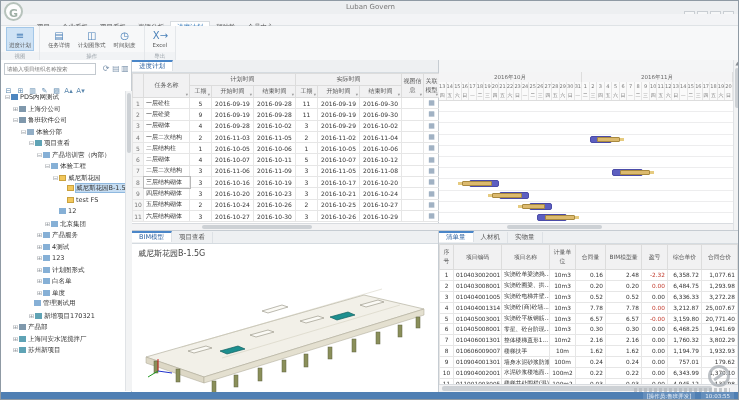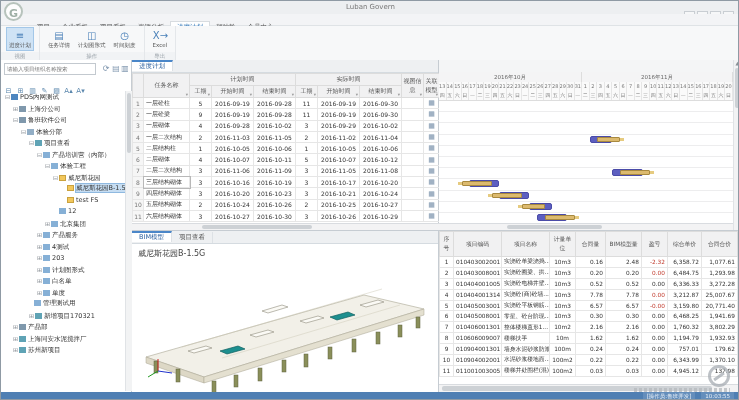--- a/index.html
+++ b/index.html
@@ -129,21 +129,21 @@
         <div class="trow" style="padding-left: 27px;"><span class="texp">⊟</span><span class="tic ti-board"></span><span class="tlabel">项目查看</span></div>
         <div class="trow" style="padding-left: 35px;"><span class="texp">⊟</span><span class="tic ti-proj"></span><span class="tlabel">产品培训营（内部）</span></div>
         <div class="trow" style="padding-left: 43px;"><span class="texp">⊟</span><span class="tic ti-proj"></span><span class="tlabel">体验工程</span></div>
         <div class="trow" style="padding-left: 51px;"><span class="texp">⊟</span><span class="tic ti-folder"></span><span class="tlabel">威尼斯花园</span></div>
         <div class="trow" style="padding-left: 59px;"><span class="texp"></span><span class="tic ti-folder"></span><span class="tlabel sel">威尼斯花园B-1.5G</span></div>
         <div class="trow" style="padding-left: 59px;"><span class="texp"></span><span class="tic ti-folder"></span><span class="tlabel">test FS</span></div>
         <div class="trow" style="padding-left: 51px;"><span class="texp"></span><span class="tic ti-proj"></span><span class="tlabel">12</span></div>
         <div class="trow" style="padding-left: 43px;"><span class="texp">⊞</span><span class="tic ti-proj"></span><span class="tlabel">北京集团</span></div>
         <div class="trow" style="padding-left: 35px;"><span class="texp">⊞</span><span class="tic ti-proj"></span><span class="tlabel">产品服务</span></div>
         <div class="trow" style="padding-left: 35px;"><span class="texp">⊞</span><span class="tic ti-proj"></span><span class="tlabel">4测试</span></div>
-        <div class="trow" style="padding-left: 35px;"><span class="texp">⊞</span><span class="tic ti-proj"></span><span class="tlabel">203</span></div>
+        <div class="trow" style="padding-left: 35px;"><span class="texp">⊞</span><span class="tic ti-proj"></span><span class="tlabel">123</span></div>
         <div class="trow" style="padding-left: 35px;"><span class="texp">⊞</span><span class="tic ti-proj"></span><span class="tlabel">计划图形式</span></div>
         <div class="trow" style="padding-left: 35px;"><span class="texp">⊞</span><span class="tic ti-proj"></span><span class="tlabel">白名单</span></div>
         <div class="trow" style="padding-left: 35px;"><span class="texp">⊞</span><span class="tic ti-proj"></span><span class="tlabel">单度</span></div>
         <div class="trow" style="padding-left: 26px;"><span class="texp"></span><span class="tic ti-proj"></span><span class="tlabel">管理测试用</span></div>
         <div class="trow" style="padding-left: 27px;"><span class="texp">⊞</span><span class="tic ti-board"></span><span class="tlabel">新增项目170321</span></div>
         <div class="trow" style="padding-left: 11px;"><span class="texp">⊞</span><span class="tic ti-co"></span><span class="tlabel">产品部</span></div>
         <div class="trow" style="padding-left: 11px;"><span class="texp">⊞</span><span class="tic ti-board"></span><span class="tlabel">上海同安水泥搅拌厂</span></div>
         <div class="trow" style="padding-left: 11px;"><span class="texp">⊞</span><span class="tic ti-board"></span><span class="tlabel">苏州新项目</span></div>
       </div>
     <div class="vscroll abs" style="left:124px;top:31px;width:6px;height:300px">
@@ -493,20 +493,21 @@
 
       <g stroke-width="1">
         <line x1="26" y1="112" x2="26" y2="100" stroke="#cc2222"></line>
         <line x1="26" y1="112" x2="16" y2="118" stroke="#229922"></line>
         <line x1="26" y1="112" x2="40" y2="114" stroke="#2233cc"></line>
       </g>
     </svg>
   </div>
 
   <div id="botright" class="abs">
+    <div class="tabstrip" id="boqtabs"><span class="ptab active">清单量</span><span class="ptab">人材机</span><span class="ptab">实物量</span></div>
     <table id="boqtable">
         <colgroup>
           <col style="width: 14px;">
           <col style="width: 48px;">
           <col style="width: 48px;">
           <col style="width: 26px;">
           <col style="width: 30px;">
           <col style="width: 36px;">
           <col style="width: 26px;">
           <col style="width: 34px;">

